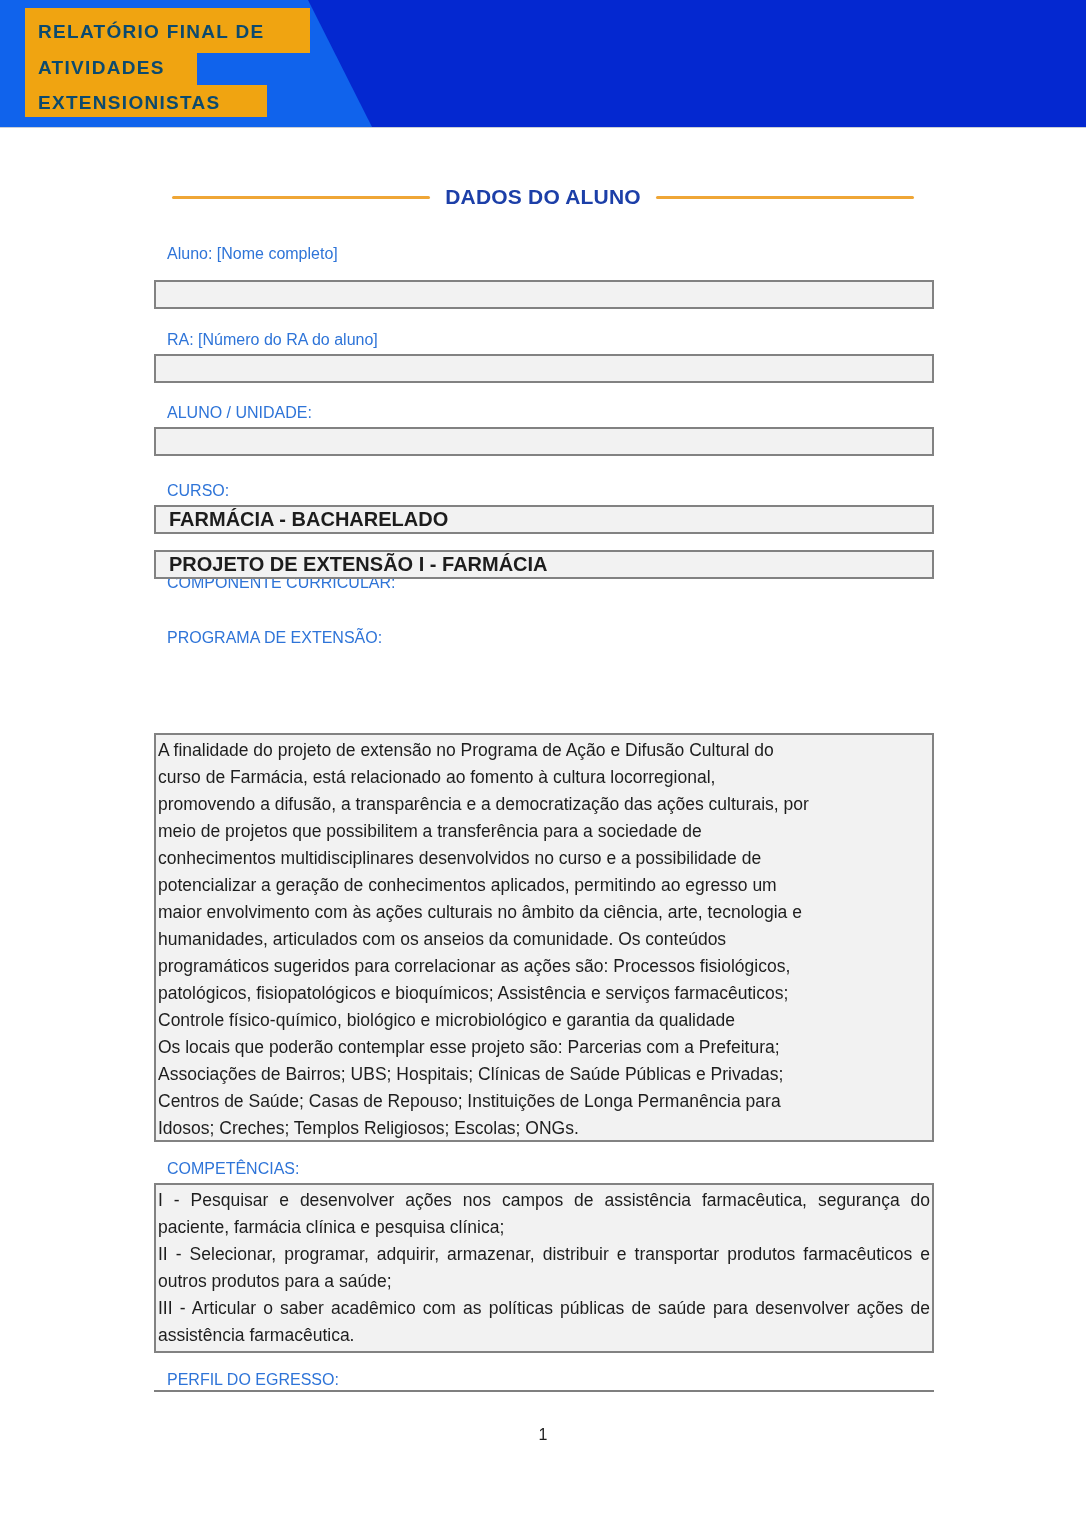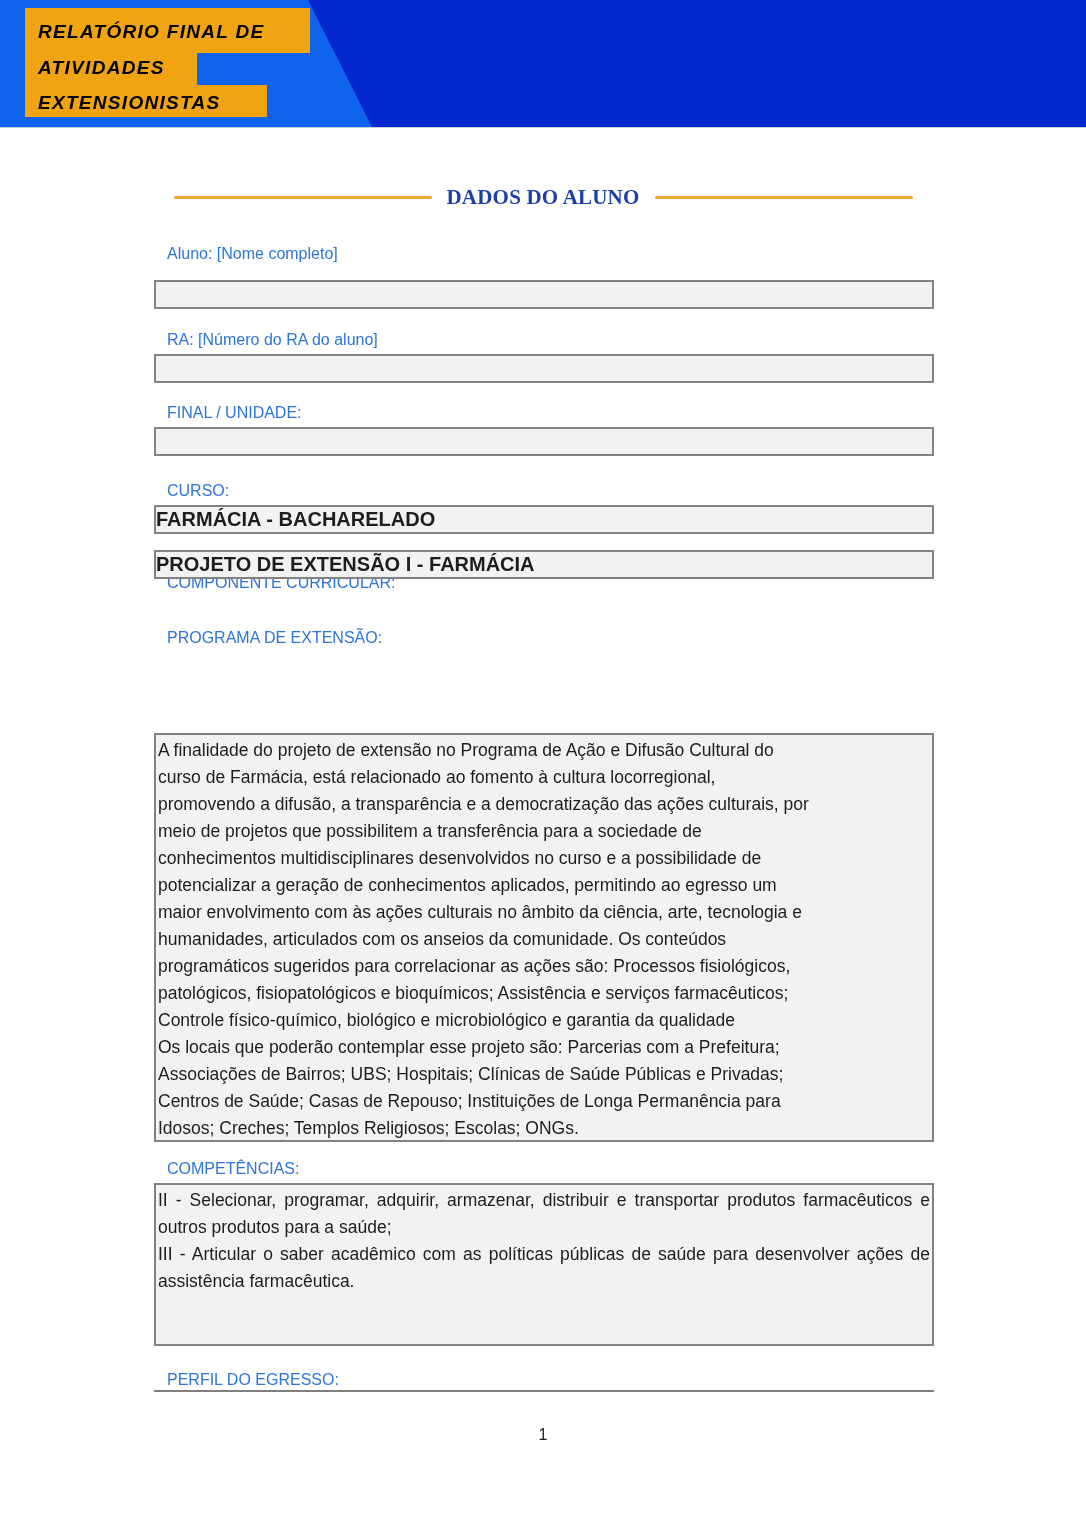--- a/index.html
+++ b/index.html
@@ -11,36 +11,36 @@
   
   .banner{position:absolute;left:0;top:0;width:1086px;height:127px;
     background:#1063EC;border-bottom:1px solid #c9ced6;}
   .banner-dark{position:absolute;left:0;top:0;width:1086px;height:127px;
     background:#0428D0;
     clip-path:polygon(308px 0,1086px 0,1086px 127px,372px 127px);}
   .badge{position:absolute;left:25px;top:8px;width:285px;height:109px;
     background:#F0A411;
     clip-path:polygon(0 0,285px 0,285px 45px,172px 45px,172px 77px,242px 77px,242px 109px,0 109px);}
   .badge .bl{position:absolute;left:13px;font-size:19px;font-weight:600;
-    letter-spacing:1.3px;color:#000000;white-space:nowrap;font-style:italic;}
+    letter-spacing:1.3px;color:#0c4a6e;white-space:nowrap;}
   .bl1{top:13px}.bl2{top:49px}.bl3{top:84px}
 
   
   .title-row{position:absolute;top:185px;left:0;width:1086px;
-    display:flex;align-items:center;justify-content:center;gap:15px;font-family:Liberation Serif, serif;}
+    display:flex;align-items:center;justify-content:center;gap:15px;}
   .title-rule{width:258px;height:3px;background:#EFA636;border-radius:2px;}
   .title-row h1{margin:0;font-size:21px;font-weight:bold;color:#1C3FA8;letter-spacing:.2px;}
 
   
   .flabel{position:absolute;left:167px;font-size:16px;line-height:22px;color:#2E74D8;}
   .ibox{position:absolute;left:154px;width:780px;height:29px;box-sizing:border-box;
     background:#F2F2F2;border:2px solid #828282;}
   .vbox{position:absolute;left:154px;width:780px;height:29px;box-sizing:border-box;
     background:#F2F2F2;border:2px solid #828282;font-weight:bold;font-size:20px;
-    line-height:25px;color:#1d1d1d;padding:0 0;white-space:nowrap;overflow:hidden;}
+    line-height:25px;color:#1d1d1d;padding:0 13px;white-space:nowrap;overflow:hidden;}
   .tbox{position:absolute;left:154px;width:780px;box-sizing:border-box;
     background:#F2F2F2;border:2px solid #828282;font-size:17.5px;line-height:27px;
     color:#1d1d1d;padding:2px 2px;}
   .pre{white-space:pre-line;}
   .tbox p{margin:0;text-align:justify;}
   .hrline{position:absolute;left:154px;top:1390px;width:780px;height:2px;background:#7f7f7f;}
   .pnum{position:absolute;top:1426px;left:0;width:1086px;text-align:center;
     font-size:16px;color:#1d1d1d;}
 </style>
 </head>
@@ -62,21 +62,21 @@
     <h1>DADOS DO ALUNO</h1>
     <span class="title-rule"></span>
   </div>
 
   <div class="flabel" style="top:243px">Aluno: [Nome completo]</div>
   <div class="ibox" style="top:280px"></div>
 
   <div class="flabel" style="top:329px">RA: [Número do RA do aluno]</div>
   <div class="ibox" style="top:354px"></div>
 
-  <div class="flabel" style="top:402px">FINAL / UNIDADE:</div>
+  <div class="flabel" style="top:402px">ALUNO / UNIDADE:</div>
   <div class="ibox" style="top:427px"></div>
 
   <div class="flabel" style="top:480px">CURSO:</div>
   <div class="vbox" style="top:505px">FARMÁCIA - BACHARELADO</div>
 
   <div class="flabel" style="top:572px">COMPONENTE CURRICULAR:</div>
   <div class="vbox" style="top:550px">PROJETO DE EXTENSÃO I - FARMÁCIA</div>
 
   <div class="flabel" style="top:627px">PROGRAMA DE EXTENSÃO:</div>
 
@@ -92,20 +92,21 @@
 programáticos sugeridos para correlacionar as ações são: Processos fisiológicos,
 patológicos, fisiopatológicos e bioquímicos; Assistência e serviços farmacêuticos;
 Controle físico-químico, biológico e microbiológico e garantia da qualidade
 Os locais que poderão contemplar esse projeto são: Parcerias com a Prefeitura;
 Associações de Bairros; UBS; Hospitais; Clínicas de Saúde Públicas e Privadas;
 Centros de Saúde; Casas de Repouso; Instituições de Longa Permanência para
 Idosos; Creches; Templos Religiosos; Escolas; ONGs.</div>
 
   <div class="flabel" style="top:1158px">COMPETÊNCIAS:</div>
   <div class="tbox" style="top:1183px;min-height:163px">
+    <p>I - Pesquisar e desenvolver ações nos campos de assistência farmacêutica, segurança do paciente, farmácia clínica e pesquisa clínica;</p>
     <p>II - Selecionar, programar, adquirir, armazenar, distribuir e transportar produtos farmacêuticos e outros produtos para a saúde;</p>
     <p>III - Articular o saber acadêmico com as políticas públicas de saúde para desenvolver ações de assistência farmacêutica.</p>
   </div>
 
   <div class="flabel" style="top:1369px">PERFIL DO EGRESSO:</div>
   <div class="hrline"></div>
 
   <div class="pnum">1</div>
 
 </div>

